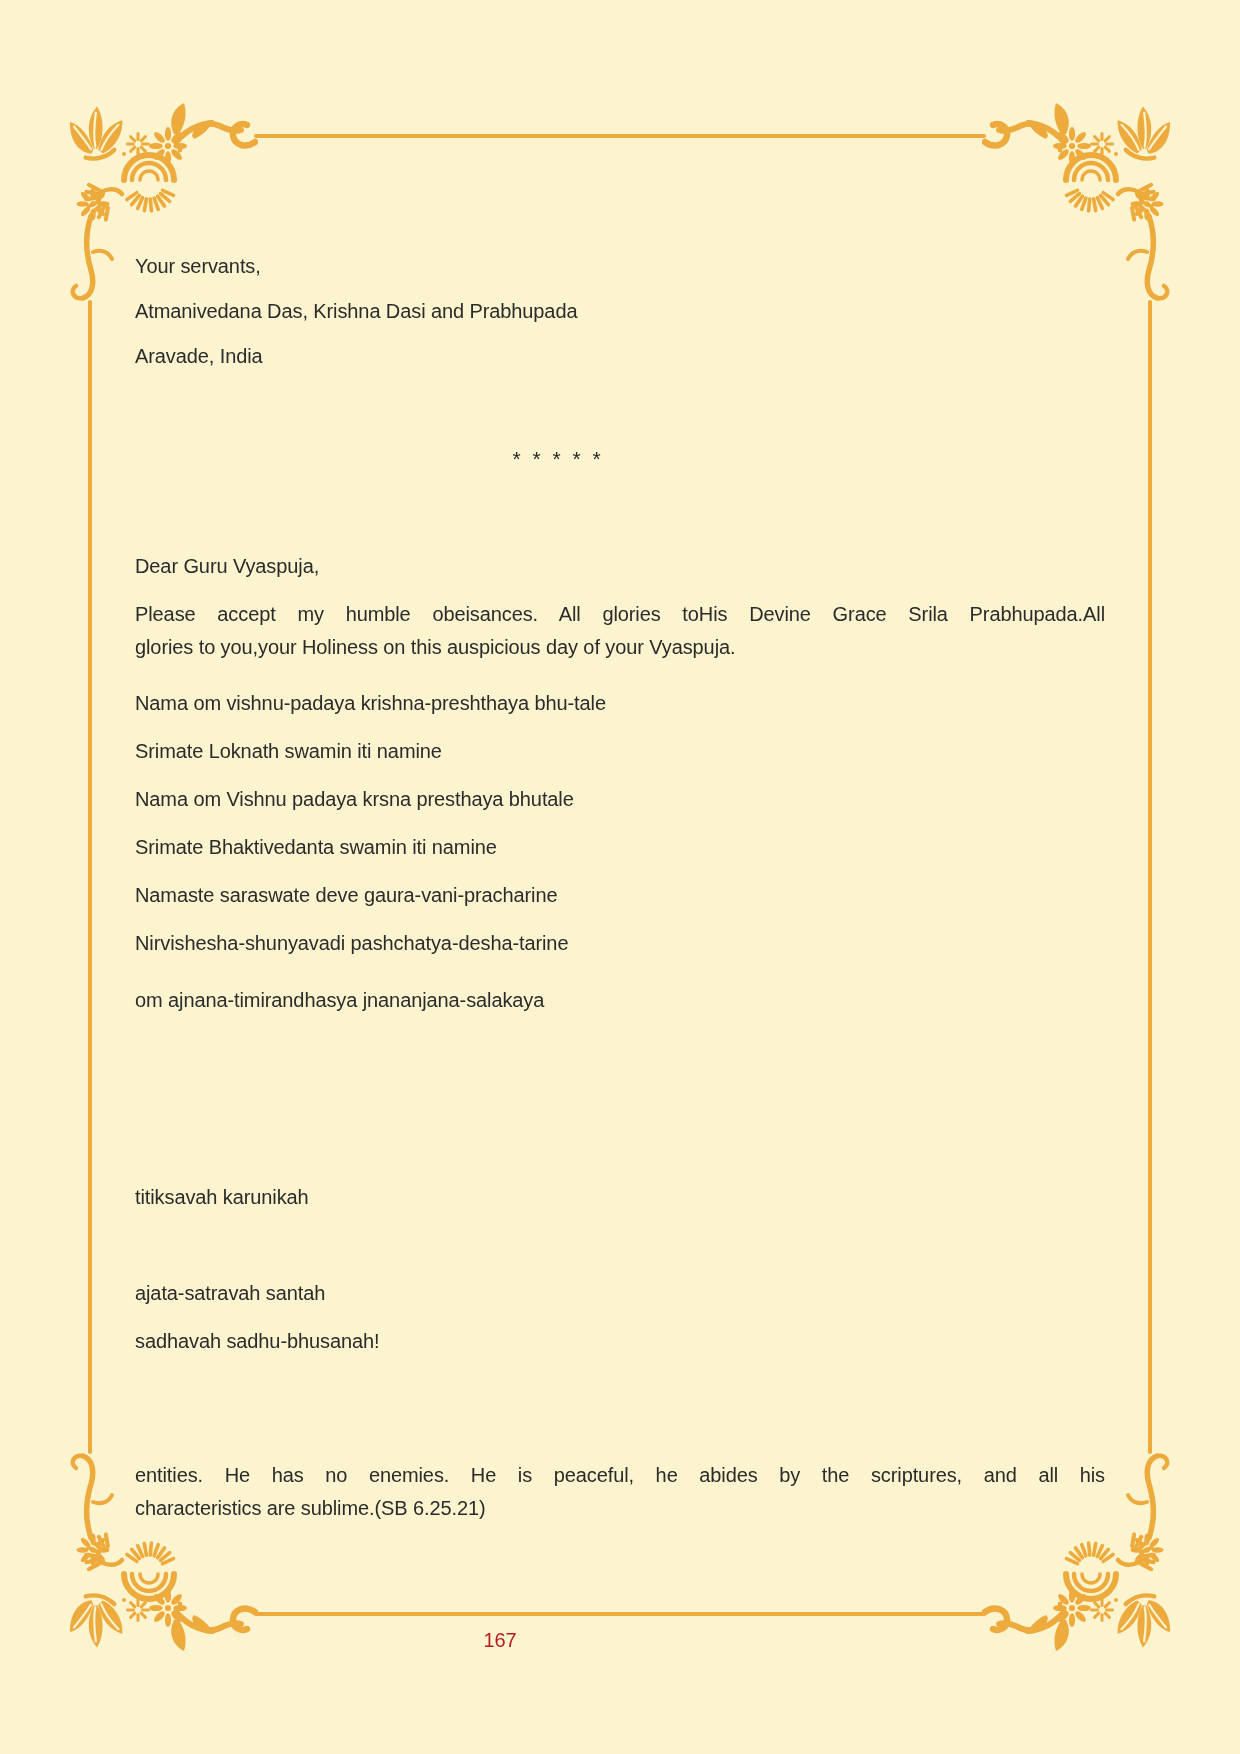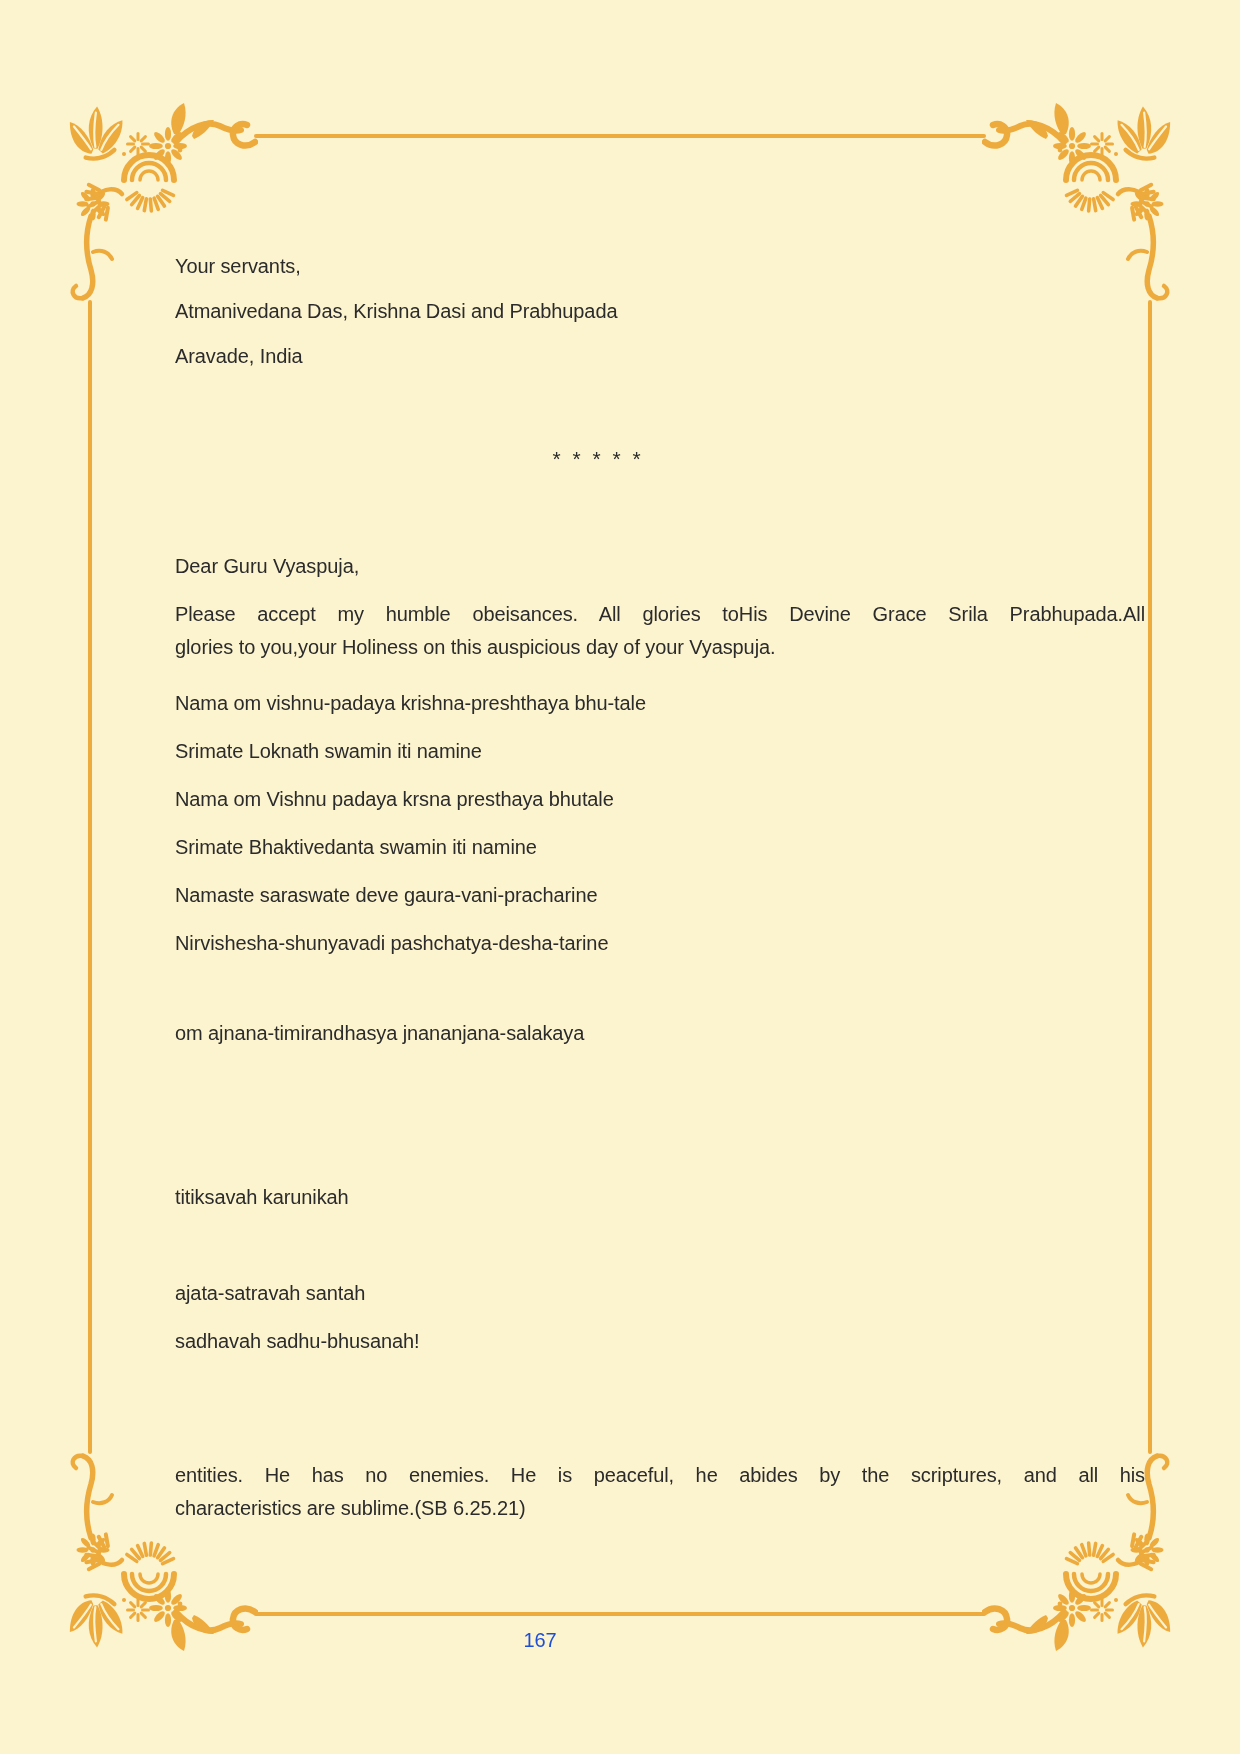--- a/index.html
+++ b/index.html
@@ -25,25 +25,24 @@
   .ornament.tl { left: 58px;  top: 92px; }
   .ornament.tr { left: 982px; top: 92px;   transform: scaleX(-1); }
   .ornament.bl { left: 58px;  top: 1442px; transform: scaleY(-1); }
   .ornament.br { left: 982px; top: 1442px; transform: scale(-1,-1); }
 
   
   .txt {
     position: absolute; left: 135px; width: 970px;
     font-size: 20px; line-height: 26px;
     letter-spacing: -0.1px;
-    margin-left: 40px;
   }
   .jline { text-align: justify; text-align-last: justify; }
   .sep   { width: 846px; text-align: center; letter-spacing: 3px; font-size: 21px; }
-  .pagenum { left: 0; width: 1000px; text-align: center; font-size: 20px; color: #1d4ed8; }
+  .pagenum { left: 0; width: 1000px; text-align: center; font-size: 20px; color: #b91c1c; }
 </style>
 </head>
 <body>
 
 <svg width="0" height="0" style="position:absolute" aria-hidden="true">
   <defs>
     <g id="daisy8">
       <circle r="2.7" fill="currentColor"></circle>
       <ellipse cx="10.5" rx="6" ry="2.7" fill="currentColor"></ellipse>
       <ellipse cx="10.5" rx="6" ry="2.7" fill="currentColor" transform="rotate(45)"></ellipse>
@@ -161,21 +160,21 @@
   <div class="txt jline" style="top:601px">Please accept my humble obeisances. All glories toHis Devine Grace Srila Prabhupada.All</div>
   <div class="txt" style="top:634px">glories to you,your Holiness on this auspicious day of your Vyaspuja.</div>
 
   <div class="txt" style="top:690px">Nama om vishnu-padaya krishna-preshthaya bhu-tale</div>
   <div class="txt" style="top:738px">Srimate Loknath swamin iti namine</div>
   <div class="txt" style="top:786px">Nama om Vishnu padaya krsna presthaya bhutale</div>
   <div class="txt" style="top:834px">Srimate Bhaktivedanta swamin iti namine</div>
   <div class="txt" style="top:882px">Namaste saraswate deve gaura-vani-pracharine</div>
   <div class="txt" style="top:930px">Nirvishesha-shunyavadi pashchatya-desha-tarine</div>
 
-  <div class="txt" style="top:1020px">om ajnana-timirandhasya jnananjana-salakaya</div>
+  <div class="txt" style="top:987px">om ajnana-timirandhasya jnananjana-salakaya</div>
 
   <div class="txt" style="top:1184px">titiksavah karunikah</div>
   <div class="txt" style="top:1280px">ajata-satravah santah</div>
   <div class="txt" style="top:1328px">sadhavah sadhu-bhusanah!</div>
 
   <div class="txt jline" style="top:1462px">entities. He has no enemies. He is peaceful, he abides by the scriptures, and all his</div>
   <div class="txt" style="top:1495px">characteristics are sublime.(SB 6.25.21)</div>
 
   <div class="txt pagenum" style="top:1627px">167</div>
 

